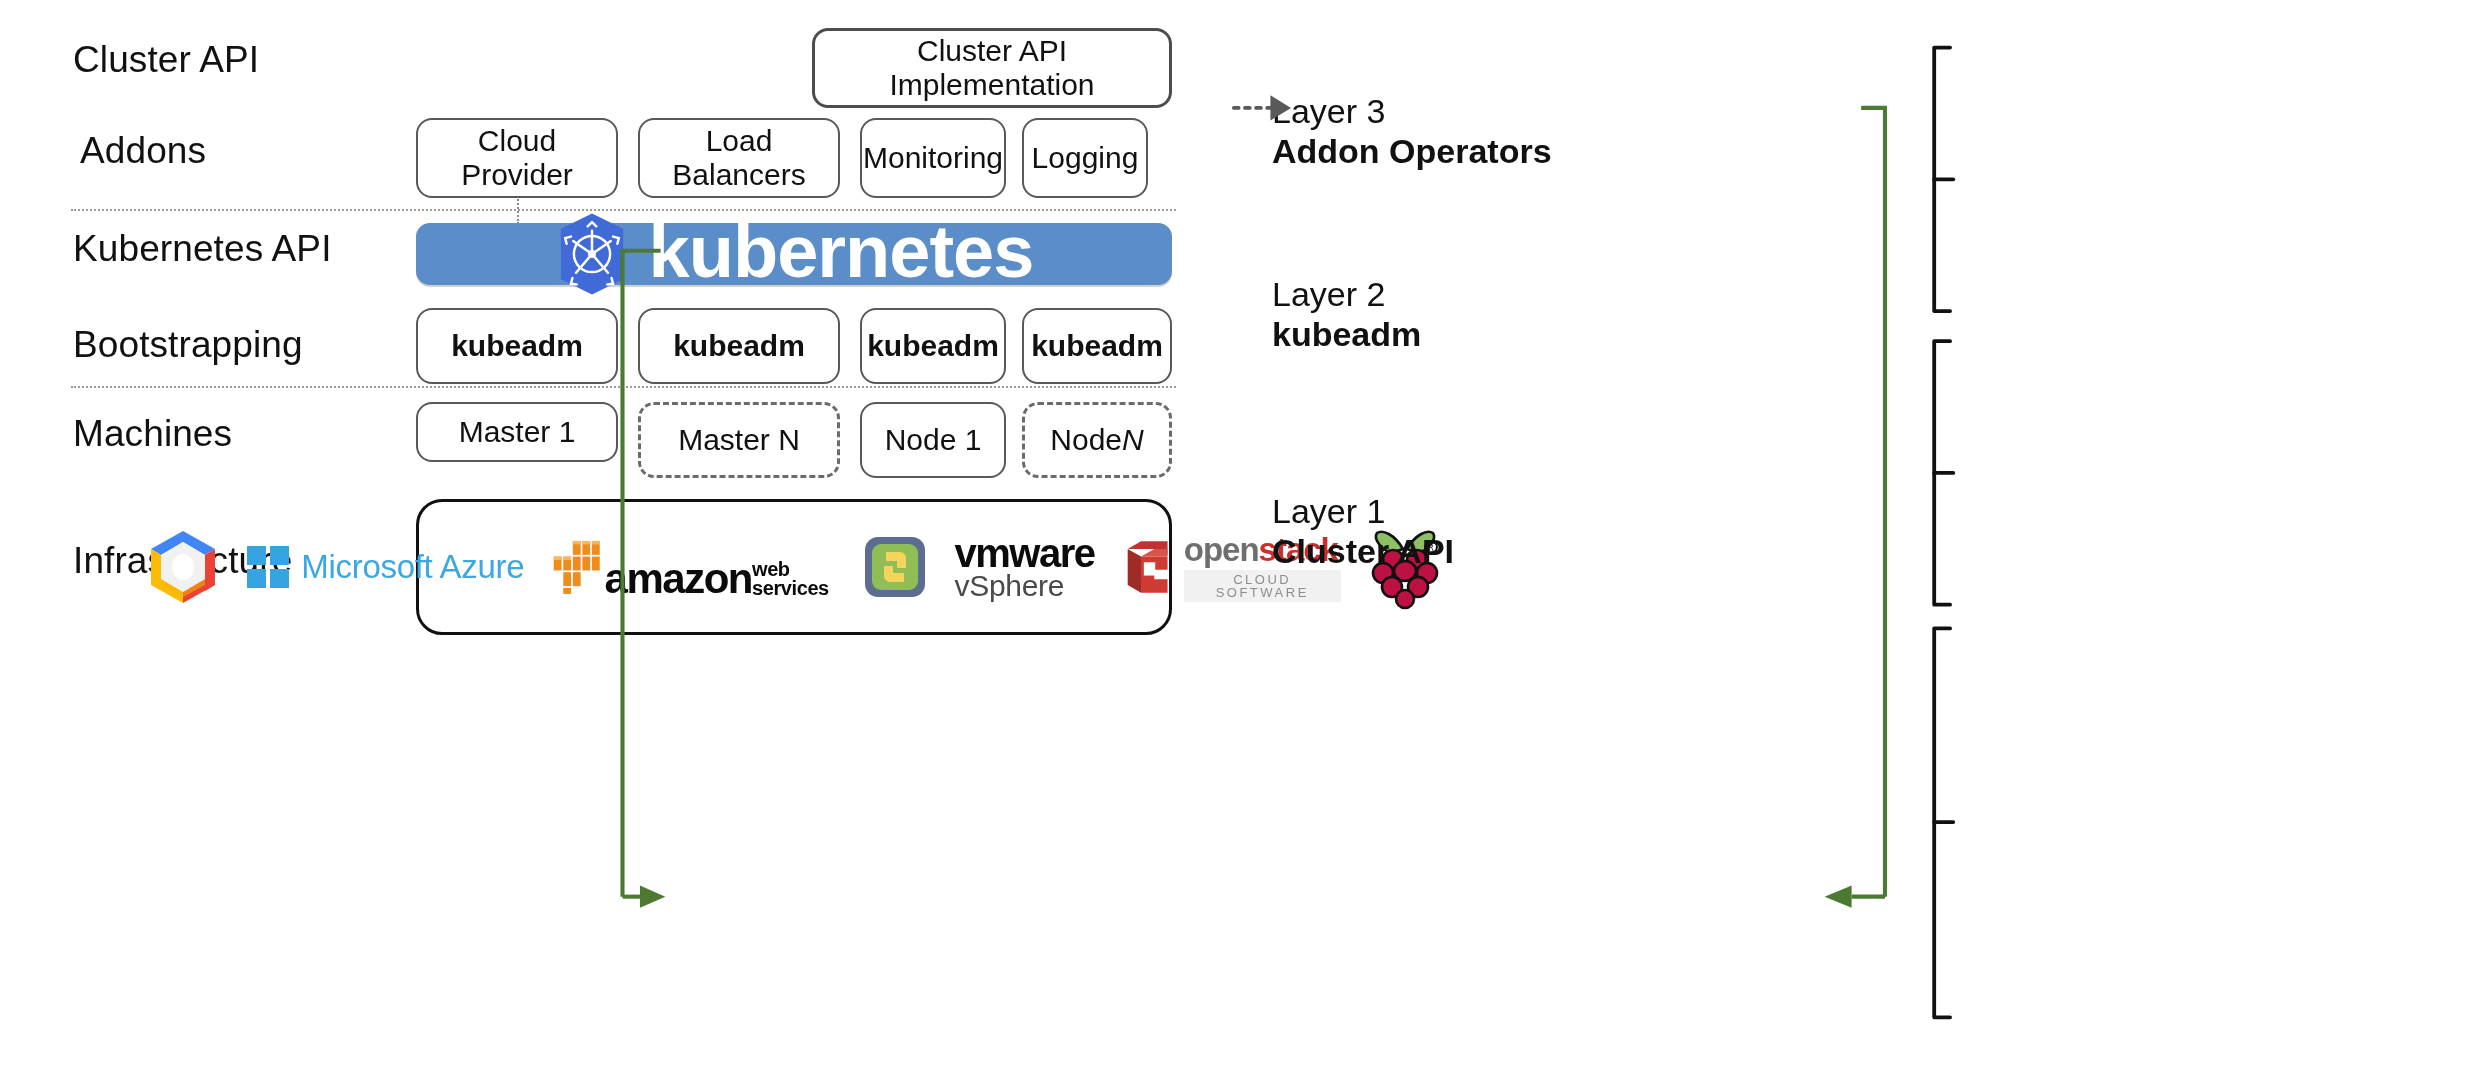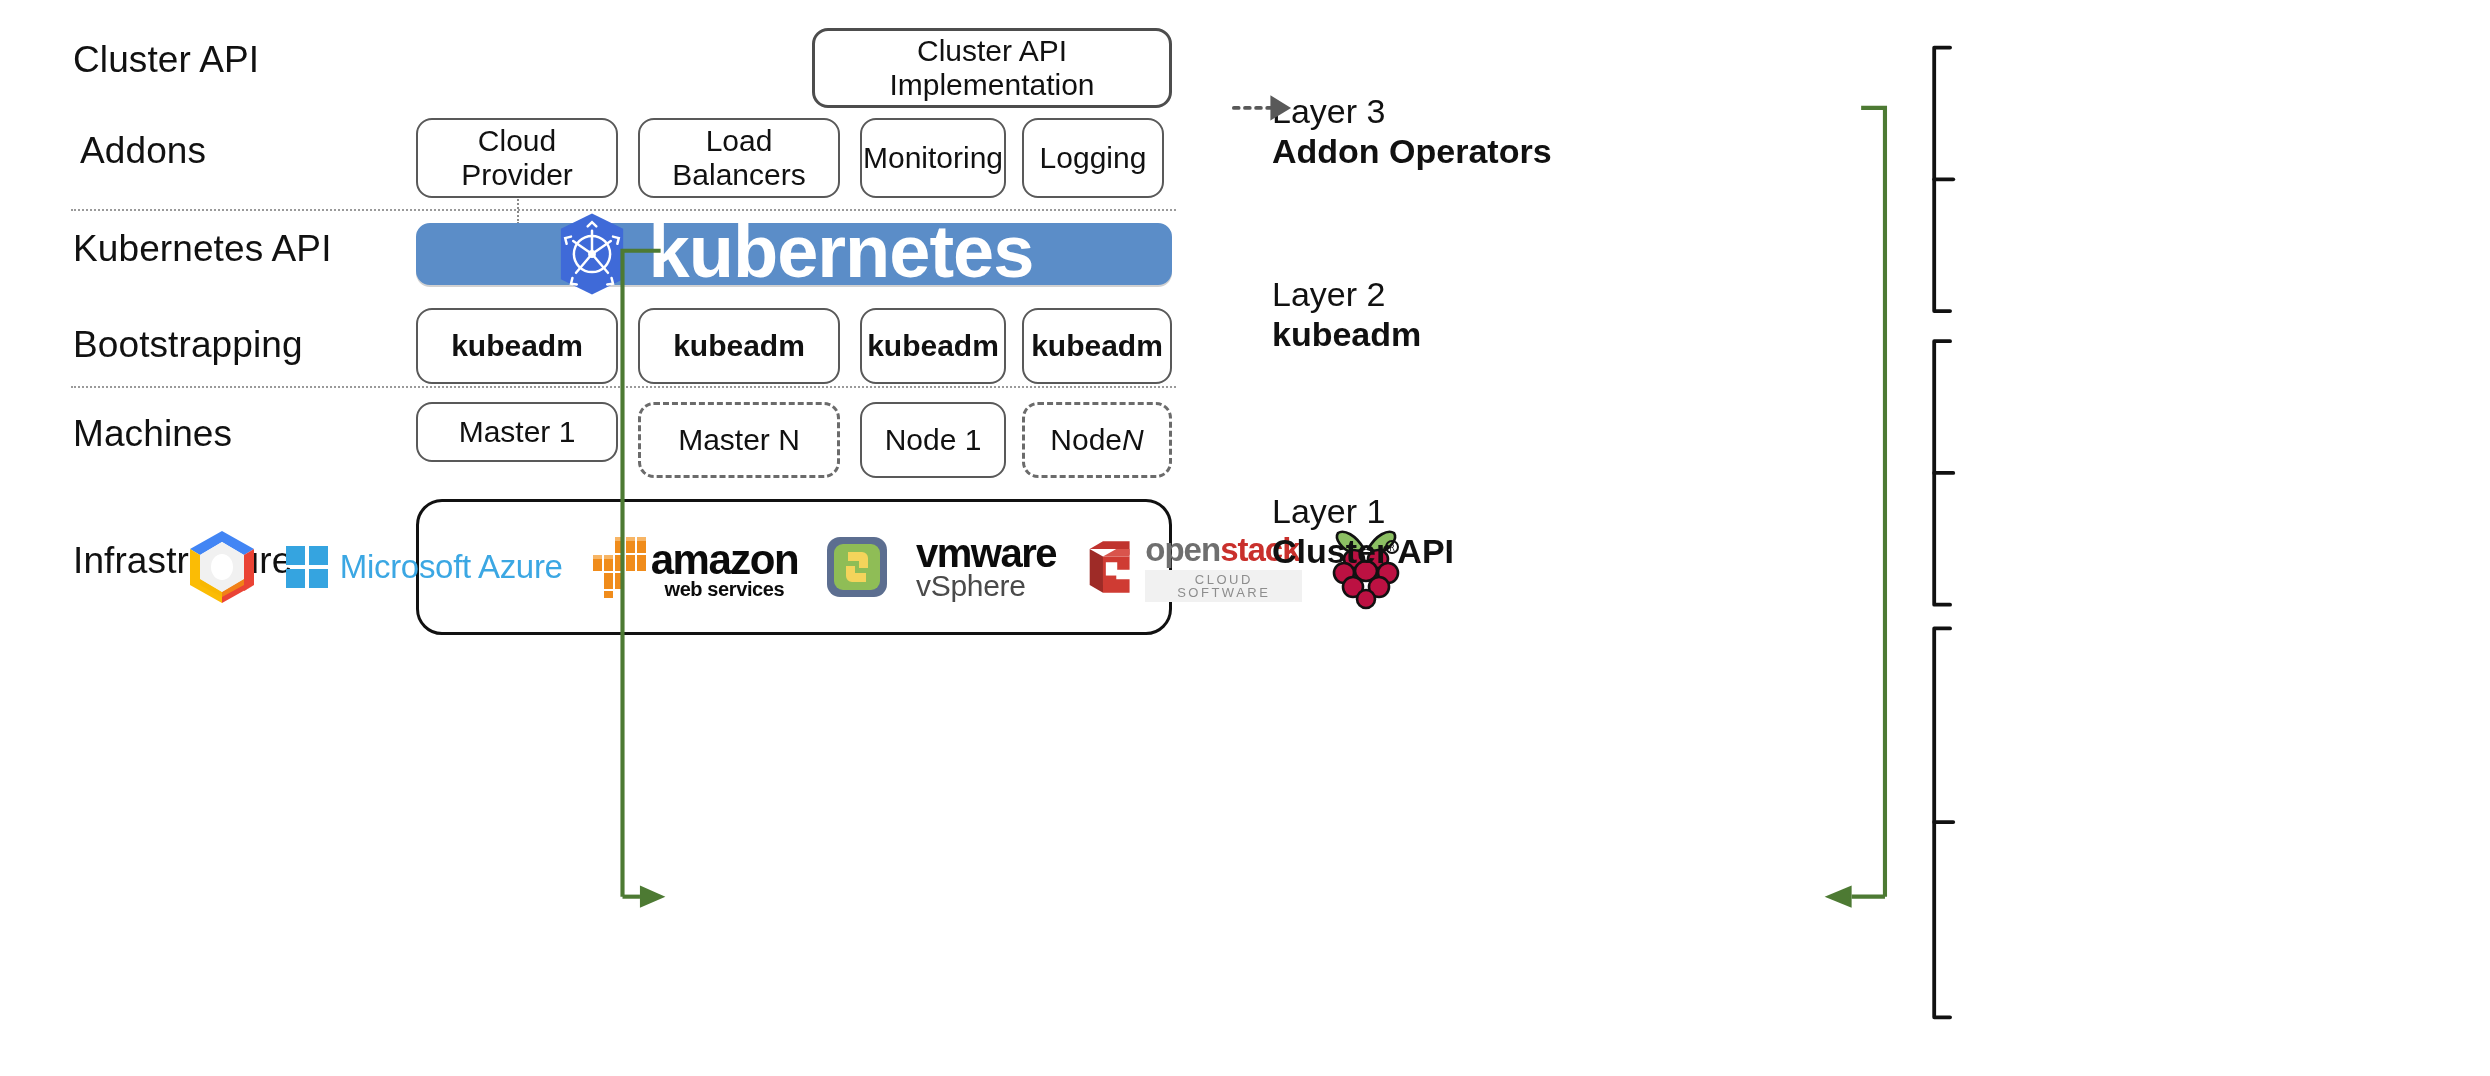--- a/index.html
+++ b/index.html
@@ -82,21 +82,21 @@
   }
   .logo{display:flex;align-items:center;}
 
   
   .azure-tiles{width:42px;height:42px;display:grid;grid-template-columns:1fr 1fr;grid-template-rows:1fr 1fr;gap:4px;margin-right:12px;}
   .azure-tiles i{background:#35a4e0;display:block;}
   .azure-word{font-size:33px;color:#3ba7e3;font-weight:400;letter-spacing:-.3px;white-space:nowrap;}
 
   
   .aws{display:flex;align-items:flex-end;}
-  .aws-text{display:flex;flex-direction:column;align-items:center;line-height:.95;margin-left:2px;}
+  .aws-text{display:flex;flex-direction:row;align-items:center;line-height:.95;margin-left:2px;}
   .aws-amazon{font-size:42px;font-weight:bold;color:#0b0b0b;letter-spacing:-1.5px;}
   .aws-ws{font-size:20px;font-weight:bold;color:#0b0b0b;letter-spacing:-.4px;}
 
   
   .vmw{display:flex;align-items:center;}
   .vmw-text{display:flex;flex-direction:column;line-height:.92;margin-left:28px;}
   .vmw-1{font-size:40px;font-weight:bold;color:#0b0b0b;letter-spacing:-1.5px;}
   .vmw-2{font-size:30px;color:#4a4a4a;letter-spacing:-.3px;}
 
   
@@ -149,21 +149,21 @@
 
   <div class="box impl" style="left:812px; top:28px; width:360px; height:80px;">
     <span>Cluster API Implementation</span>
   </div>
   <div class="box" style="left:638px; top:118px; width:202px; height:80px;">
     <span>Load Balancers</span>
   </div>
   <div class="box" style="left:860px; top:118px; width:146px; height:80px;">
     <span>Monitoring</span>
   </div>
-  <div class="box" style="left:1022px; top:118px; width:142px; height:80px;">
+  <div class="box" style="left:1022px; top:118px; width:126px; height:80px;">
     <span>Logging</span>
   </div>
 
   <div class="k8s" style="left:416px; top:223px; width:756px; height:62px;">
     <span>
       <svg class="helm" viewBox="0 0 100 116" aria-hidden="true">
         <polygon points="50,2 93,23 93,93 50,114 7,93 7,23" fill="#3f6ad8"></polygon>
         <g fill="none" stroke="#ffffff" stroke-width="3.4" stroke-linecap="round">
           <circle cx="50" cy="58" r="25"></circle>
           <circle cx="50" cy="58" r="5.4" fill="#ffffff" stroke="none"></circle>

